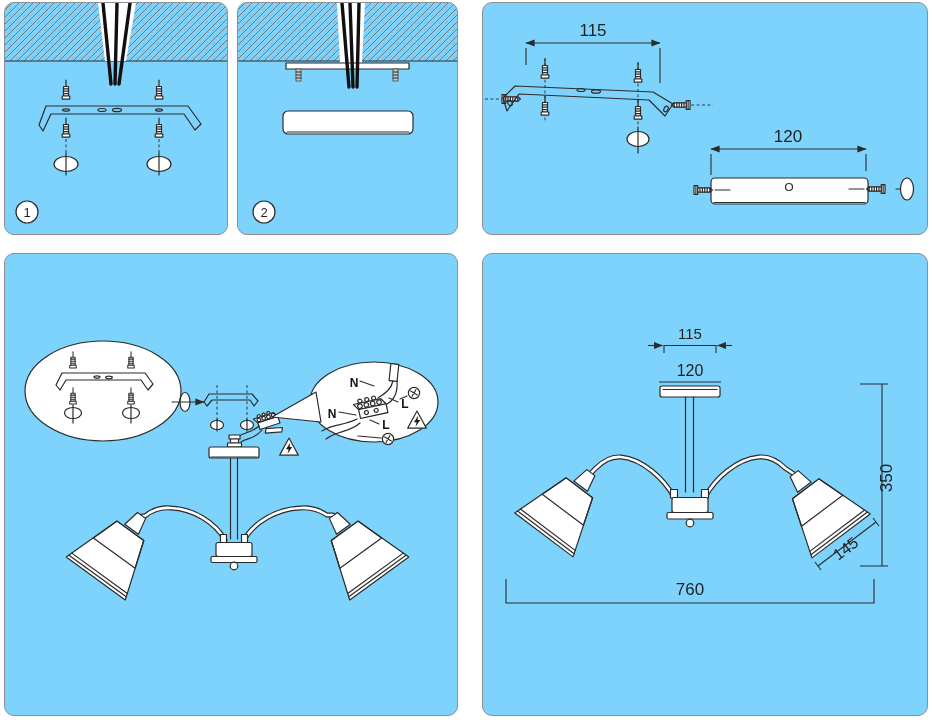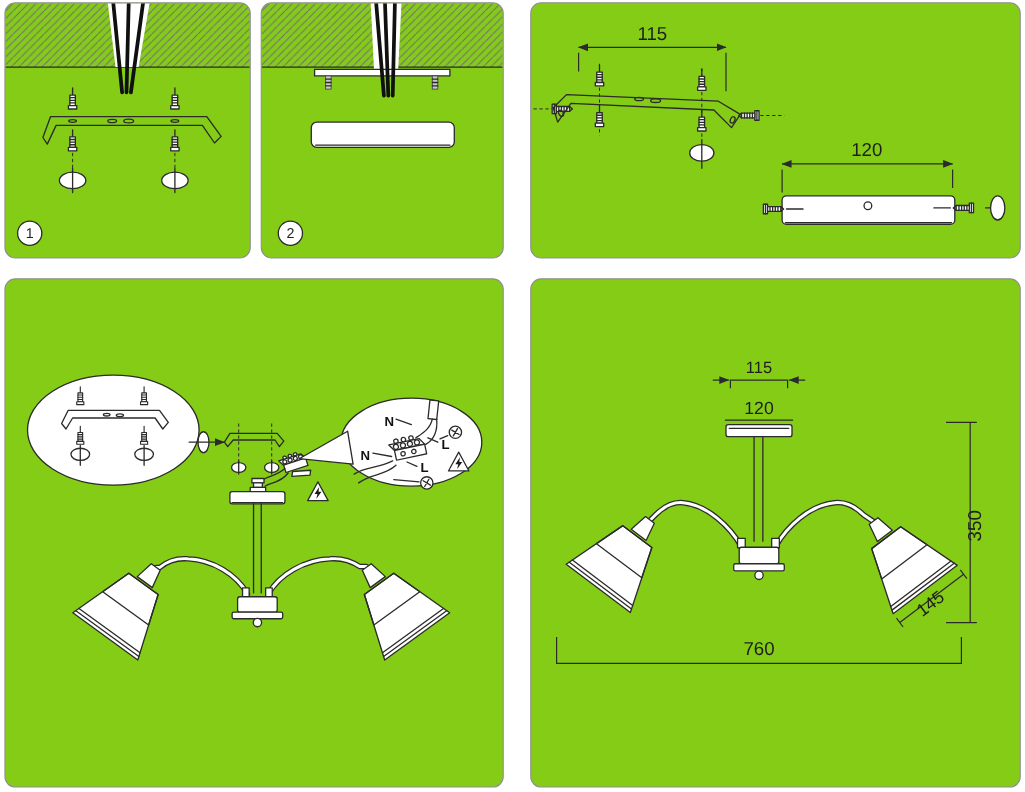--- a/index.html
+++ b/index.html
@@ -1,19 +1,19 @@
 <!DOCTYPE html>
 <html><head>
 <meta charset="utf-8">
 <style>
   html,body{margin:0;padding:0;background:#ffffff;}
   .stage{position:relative;width:932px;height:720px;background:#ffffff;
          font-family:"Liberation Sans",sans-serif;overflow:hidden;}
   .panel{position:absolute;border:1.3px solid #8f8f8f;border-radius:10px;
-         background:#84cc16;box-sizing:border-box;overflow:hidden;}
+         background:#7dd3fc;box-sizing:border-box;overflow:hidden;}
   .panel svg{display:block;}
   .ln{stroke:#2b2b2b;fill:none;stroke-width:1.2;stroke-linecap:round;stroke-linejoin:round;}
   .fw{fill:#ffffff;}
   .dash{stroke:#2b2b2b;fill:none;stroke-width:0.9;stroke-dasharray:3 2.4;}
   .wire{stroke:#101010;fill:none;stroke-width:3.4;stroke-linecap:round;}
   .dim{stroke:#2b2b2b;fill:none;stroke-width:1.1;}
   .txt{fill:#1f1f1f;text-anchor:middle;font-family:"Liberation Sans",sans-serif;}
   .lbl{fill:#111;text-anchor:middle;font-weight:bold;font-size:12px;}
   .tube{stroke:#2b2b2b;fill:none;stroke-width:5;stroke-linecap:round;}
   .tubein{stroke:#ffffff;fill:none;stroke-width:2.7;stroke-linecap:round;}

